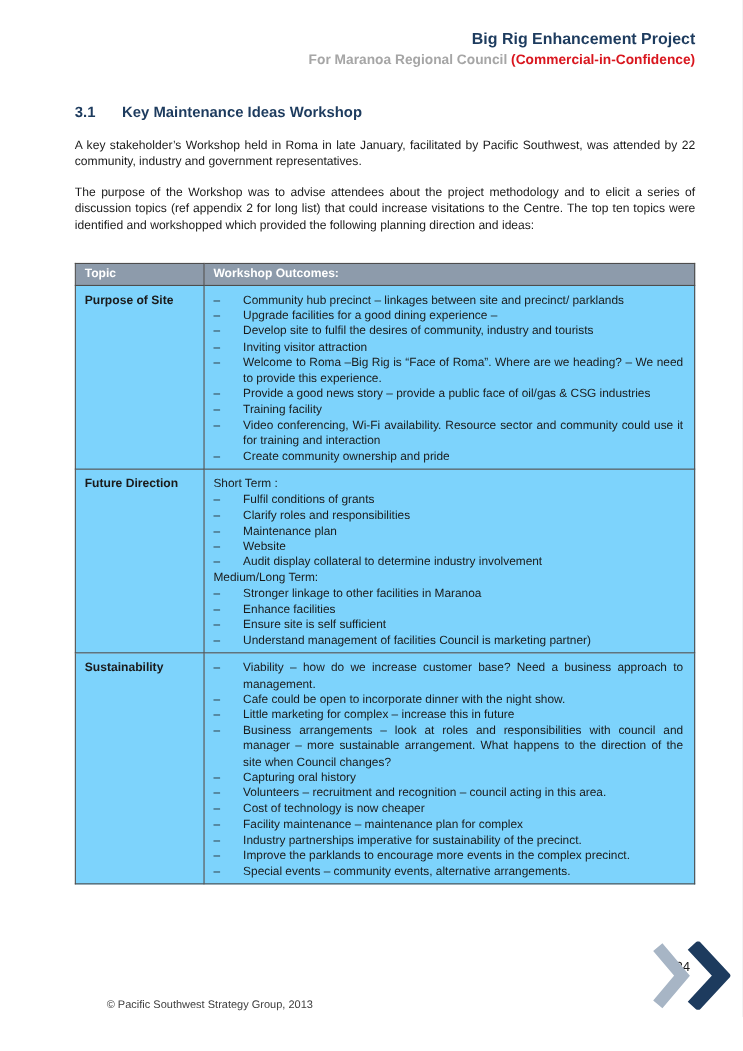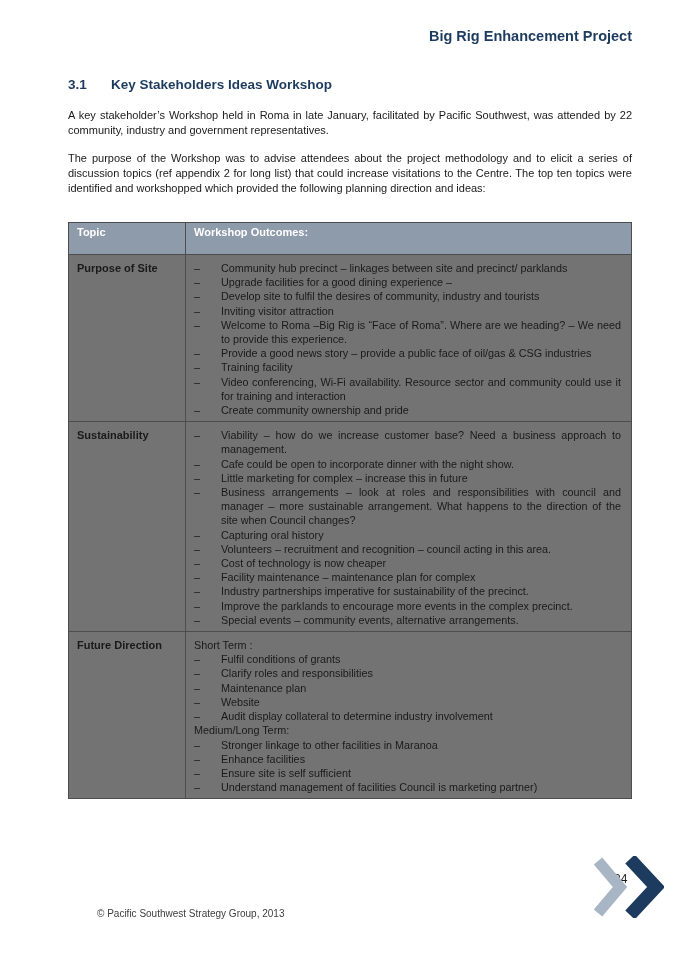--- a/index.html
+++ b/index.html
@@ -26,47 +26,48 @@
   .body-para:last-of-type{margin-bottom:26px;}
 
   table.outcomes-table{width:100%;border-collapse:collapse;font-size:10.8px;table-layout:fixed;}
   col.col-topic{width:117px;}
   .caption-row td{
     background:var(--navy);color:#fff;font-weight:bold;font-size:9.5px;
     padding:3px 8px 4px 8px;white-space:pre-wrap;border:1px solid var(--navy);
   }
   .header-row td{
     background:var(--header-gray);color:#fff;font-weight:bold;font-size:11px;
-    padding:3px 8px 16px 8px;border:1px solid var(--border);
-  }
-  .data-row td{border:1px solid var(--border);vertical-align:top;background:#737373;}
+    padding:3px 8px 4px 8px;border:1px solid var(--border);
+  }
+  .data-row td{border:1px solid var(--border);vertical-align:top;background:#7dd3fc;}
   .topic-cell{font-weight:bold;font-size:11px;padding:6px 6px 6px 8px;line-height:14px;}
   .outcomes-cell{padding:6px 10px 4px 8px;}
   .outcome-item{display:flex;line-height:14.2px;}
   .outcome-item .dash{flex:0 0 27px;width:27px;}
   .outcome-item .itext{flex:1;text-align:justify;}
   .group-heading{line-height:14.2px;}
 
   .page-number{position:absolute;left:578px;top:872px;font-size:12px;color:var(--text);margin-left:36px;}
   .chevrons{position:absolute;left:592px;top:856px;width:72px;height:62px;}
   .copyright{position:absolute;left:97px;top:908px;font-size:10px;color:#3d3d3d;}
 </style>
 </head>
 <body>
 
 <div class="page">
   <div class="content">
 
     <div class="page-header">
       <div class="doc-title">Big Rig Enhancement Project</div>
+      <div class="doc-subtitle"><span>For Maranoa Regional Council </span><span class="confidential">(Commercial-in-Confidence)</span></div>
     </div>
 
 
     <div class="h2">
-      <span class="hnum">3.1</span><span>Key Stakeholders Ideas Workshop</span>
+      <span class="hnum">3.1</span><span>Key Maintenance Ideas Workshop</span>
     </div>
 
     <p class="body-para">A key stakeholder’s Workshop held in Roma in late January, facilitated by Pacific Southwest, was attended by 22 community, industry and government representatives.</p>
     <p class="body-para">The purpose of the Workshop was to advise attendees about the project methodology and to elicit a series of discussion topics (ref appendix 2 for long list) that could increase visitations to the Centre.  The top ten topics were identified and workshopped which provided the following planning direction and ideas:</p>
 
     <table class="outcomes-table">
       <colgroup>
           <col class="col-topic">
           <col>
         </colgroup>
@@ -115,72 +116,20 @@
                 </div>
                 <div class="outcome-item">
                   <span class="dash">–</span>
                   <span class="itext">Create community ownership and pride</span>
                 </div>
               </div>
     </td>
   </tr>
 
   <tr class="data-row">
-    <td class="topic-cell"><span>Sustainability</span></td>
-    <td class="outcomes-cell">
-      <div class="outcomes-list">
-                <div class="outcome-item">
-                  <span class="dash">–</span>
-                  <span class="itext">Viability – how do we increase customer base? Need a business approach to management.</span>
-                </div>
-                <div class="outcome-item">
-                  <span class="dash">–</span>
-                  <span class="itext">Cafe could be open to incorporate dinner with the night show.</span>
-                </div>
-                <div class="outcome-item">
-                  <span class="dash">–</span>
-                  <span class="itext">Little marketing for complex – increase this in future</span>
-                </div>
-                <div class="outcome-item">
-                  <span class="dash">–</span>
-                  <span class="itext">Business arrangements – look at roles and responsibilities with council and manager – more sustainable arrangement. What happens to the direction of the site when Council changes?</span>
-                </div>
-                <div class="outcome-item">
-                  <span class="dash">–</span>
-                  <span class="itext">Capturing oral history</span>
-                </div>
-                <div class="outcome-item">
-                  <span class="dash">–</span>
-                  <span class="itext">Volunteers – recruitment and recognition – council acting in this area.</span>
-                </div>
-                <div class="outcome-item">
-                  <span class="dash">–</span>
-                  <span class="itext">Cost of technology is now cheaper</span>
-                </div>
-                <div class="outcome-item">
-                  <span class="dash">–</span>
-                  <span class="itext">Facility maintenance – maintenance plan for complex</span>
-                </div>
-                <div class="outcome-item">
-                  <span class="dash">–</span>
-                  <span class="itext">Industry partnerships imperative for sustainability of the precinct.</span>
-                </div>
-                <div class="outcome-item">
-                  <span class="dash">–</span>
-                  <span class="itext">Improve the parklands to encourage more events in the complex precinct.</span>
-                </div>
-                <div class="outcome-item">
-                  <span class="dash">–</span>
-                  <span class="itext">Special events – community events, alternative arrangements.</span>
-                </div>
-              </div>
-    </td>
-  </tr>
-
-  <tr class="data-row">
     <td class="topic-cell"><span>Future Direction</span></td>
     <td class="outcomes-cell">
       <div class="outcomes-list">
                 <div class="group-heading">Short Term :</div>
                 <div class="outcome-item">
                   <span class="dash">–</span>
                   <span class="itext">Fulfil conditions of grants</span>
                 </div>
                 <div class="outcome-item">
                   <span class="dash">–</span>
@@ -207,20 +156,72 @@
                   <span class="dash">–</span>
                   <span class="itext">Enhance facilities</span>
                 </div>
                 <div class="outcome-item">
                   <span class="dash">–</span>
                   <span class="itext">Ensure site is self sufficient</span>
                 </div>
                 <div class="outcome-item">
                   <span class="dash">–</span>
                   <span class="itext">Understand management of facilities Council is marketing partner)</span>
+                </div>
+              </div>
+    </td>
+  </tr>
+
+  <tr class="data-row">
+    <td class="topic-cell"><span>Sustainability</span></td>
+    <td class="outcomes-cell">
+      <div class="outcomes-list">
+                <div class="outcome-item">
+                  <span class="dash">–</span>
+                  <span class="itext">Viability – how do we increase customer base? Need a business approach to management.</span>
+                </div>
+                <div class="outcome-item">
+                  <span class="dash">–</span>
+                  <span class="itext">Cafe could be open to incorporate dinner with the night show.</span>
+                </div>
+                <div class="outcome-item">
+                  <span class="dash">–</span>
+                  <span class="itext">Little marketing for complex – increase this in future</span>
+                </div>
+                <div class="outcome-item">
+                  <span class="dash">–</span>
+                  <span class="itext">Business arrangements – look at roles and responsibilities with council and manager – more sustainable arrangement. What happens to the direction of the site when Council changes?</span>
+                </div>
+                <div class="outcome-item">
+                  <span class="dash">–</span>
+                  <span class="itext">Capturing oral history</span>
+                </div>
+                <div class="outcome-item">
+                  <span class="dash">–</span>
+                  <span class="itext">Volunteers – recruitment and recognition – council acting in this area.</span>
+                </div>
+                <div class="outcome-item">
+                  <span class="dash">–</span>
+                  <span class="itext">Cost of technology is now cheaper</span>
+                </div>
+                <div class="outcome-item">
+                  <span class="dash">–</span>
+                  <span class="itext">Facility maintenance – maintenance plan for complex</span>
+                </div>
+                <div class="outcome-item">
+                  <span class="dash">–</span>
+                  <span class="itext">Industry partnerships imperative for sustainability of the precinct.</span>
+                </div>
+                <div class="outcome-item">
+                  <span class="dash">–</span>
+                  <span class="itext">Improve the parklands to encourage more events in the complex precinct.</span>
+                </div>
+                <div class="outcome-item">
+                  <span class="dash">–</span>
+                  <span class="itext">Special events – community events, alternative arrangements.</span>
                 </div>
               </div>
     </td>
   </tr>
 </tbody>
     </table>
   </div>
 
   <div class="page-number">34</div>
 

